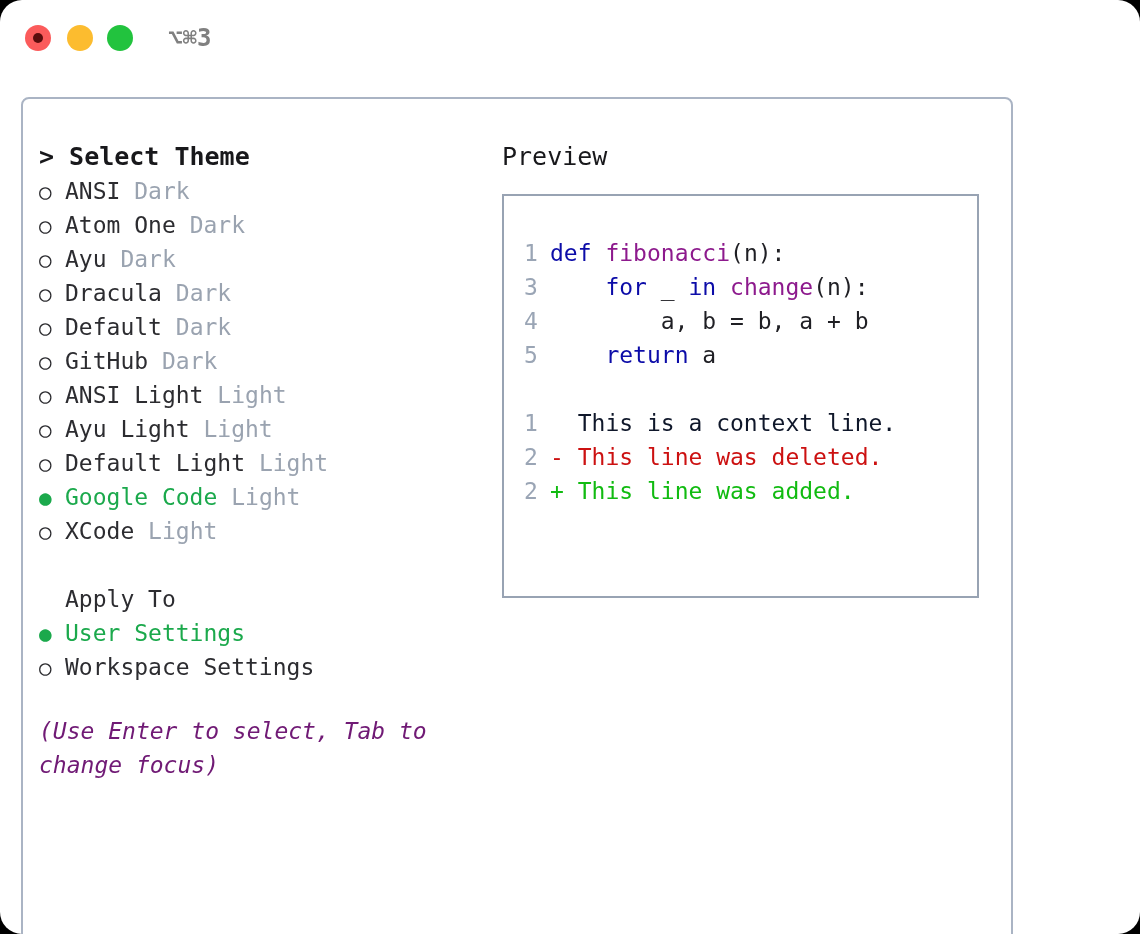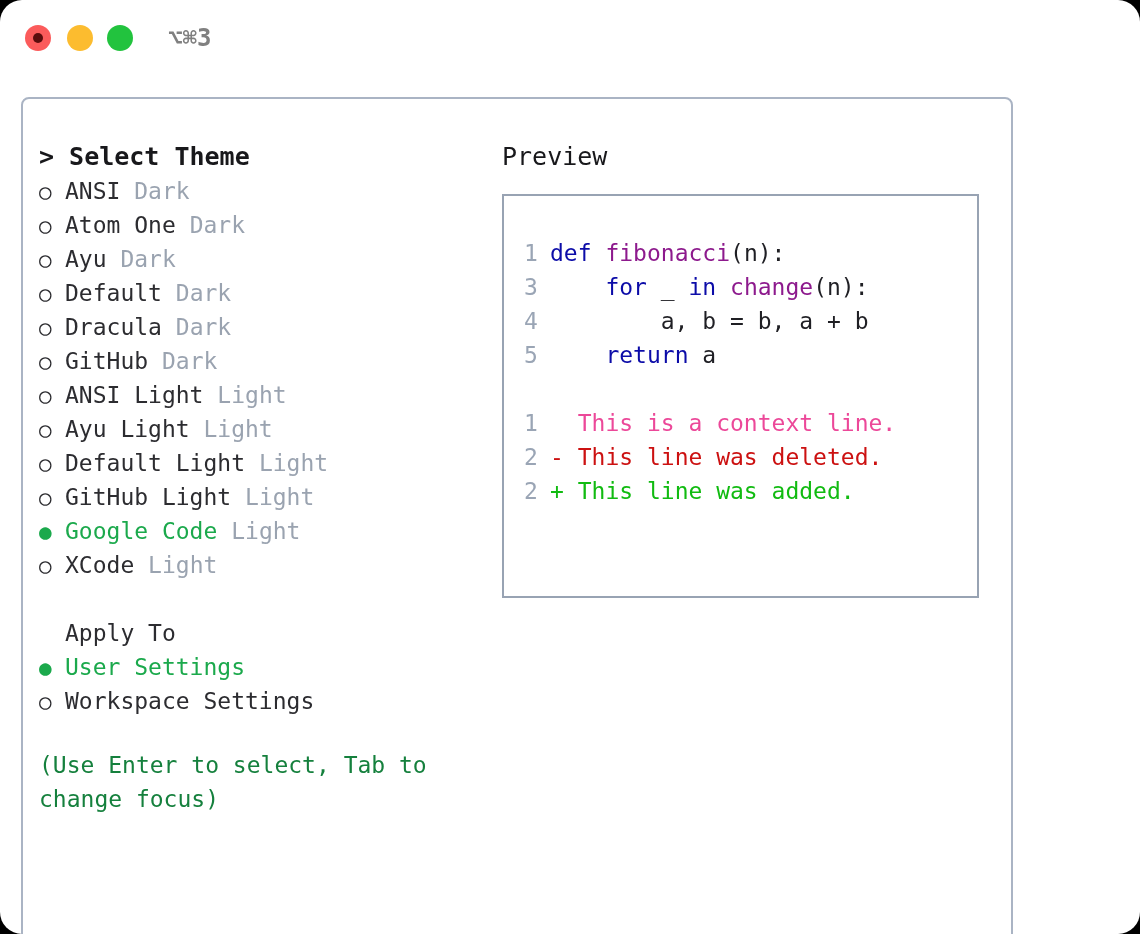--- a/index.html
+++ b/index.html
@@ -121,23 +121,24 @@
     font-size: 23px;
     color: #2c2c30;
     white-space: pre;
     padding-left: 26px;
   }
 
   #hint {
     margin-top: 30px;
     font-size: 23px;
     line-height: 34px;
-    color: #15803d;
+    color: #701a75;
     white-space: pre-wrap;
     width: 410px;
+    font-style: italic;
   }
 
   
   #right-col {
     position: absolute;
     left: 479px;
     top: 41px;
     width: 495px;
   }
   #preview-title {
@@ -167,21 +168,21 @@
     display: inline-block;
     width: 26px;
     color: #9aa5b5;
     text-align: left;
   }
   .kw   { color: #0c0ca8; margin-top: 46px; }
   .fn   { color: #8d1a8d; }
   .num  { color: #0b7a7a; }
   .punc { color: #1f1f24; }
   .plain{ color: #1f1f24; }
-  .ctx  { color: #ec4899; }
+  .ctx  { color: #0f172a; }
   .del  { color: #cc1111; }
   .add  { color: #11bb11; }
   .blank-line { height: 34px; }
 </style>
 </head>
 <body>
 
 <div id="window">
 
   <div id="titlebar">
@@ -193,27 +194,26 @@
   </div>
 
   <div id="panel">
 
     <div id="left-col">
       <div class="heading">&gt; Select Theme</div>
       <div id="theme-list">
           <div class="opt-row"><span class="bullet off">○</span><span class="opt-label off">ANSI</span><span> </span><span class="opt-tag">Dark</span></div>
           <div class="opt-row"><span class="bullet off">○</span><span class="opt-label off">Atom One</span><span> </span><span class="opt-tag">Dark</span></div>
           <div class="opt-row"><span class="bullet off">○</span><span class="opt-label off">Ayu</span><span> </span><span class="opt-tag">Dark</span></div>
+          <div class="opt-row"><span class="bullet off">○</span><span class="opt-label off">Dracula</span><span> </span><span class="opt-tag">Dark</span></div>
           <div class="opt-row"><span class="bullet off">○</span><span class="opt-label off">Default</span><span> </span><span class="opt-tag">Dark</span></div>
-          <div class="opt-row"><span class="bullet off">○</span><span class="opt-label off">Dracula</span><span> </span><span class="opt-tag">Dark</span></div>
           <div class="opt-row"><span class="bullet off">○</span><span class="opt-label off">GitHub</span><span> </span><span class="opt-tag">Dark</span></div>
           <div class="opt-row"><span class="bullet off">○</span><span class="opt-label off">ANSI Light</span><span> </span><span class="opt-tag">Light</span></div>
           <div class="opt-row"><span class="bullet off">○</span><span class="opt-label off">Ayu Light</span><span> </span><span class="opt-tag">Light</span></div>
           <div class="opt-row"><span class="bullet off">○</span><span class="opt-label off">Default Light</span><span> </span><span class="opt-tag">Light</span></div>
-          <div class="opt-row"><span class="bullet off">○</span><span class="opt-label off">GitHub Light</span><span> </span><span class="opt-tag">Light</span></div>
           <div class="opt-row"><span class="bullet on">●</span><span class="opt-label on">Google Code</span><span> </span><span class="opt-tag">Light</span></div>
           <div class="opt-row"><span class="bullet off">○</span><span class="opt-label off">XCode</span><span> </span><span class="opt-tag">Light</span></div>
         </div>
 
       <div class="spacer-row"></div>
 
       <div id="apply-heading">Apply To</div>
       <div id="apply-list">
           <div class="opt-row"><span class="bullet on">●</span><span class="opt-label on">User Settings</span></div>
           <div class="opt-row"><span class="bullet off">○</span><span class="opt-label off">Workspace Settings</span></div>

